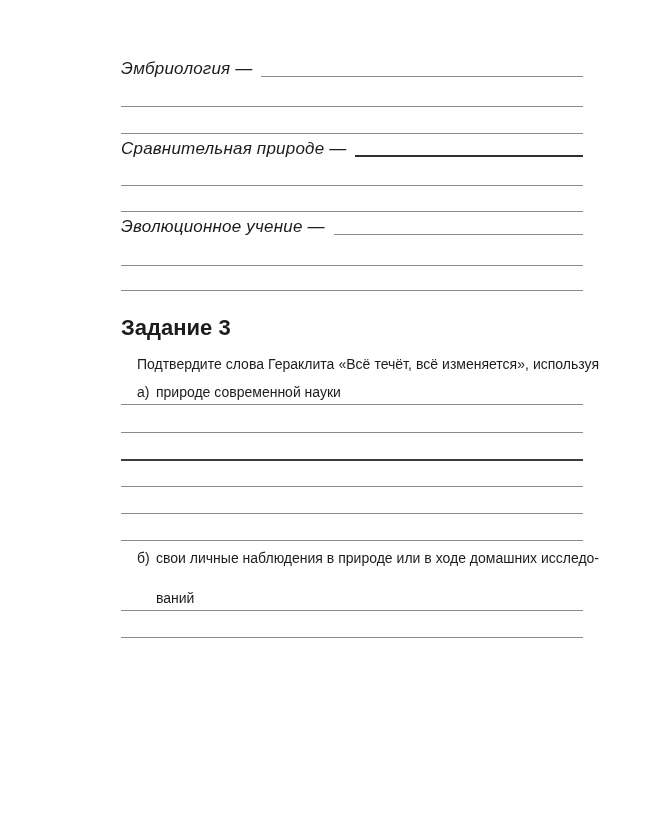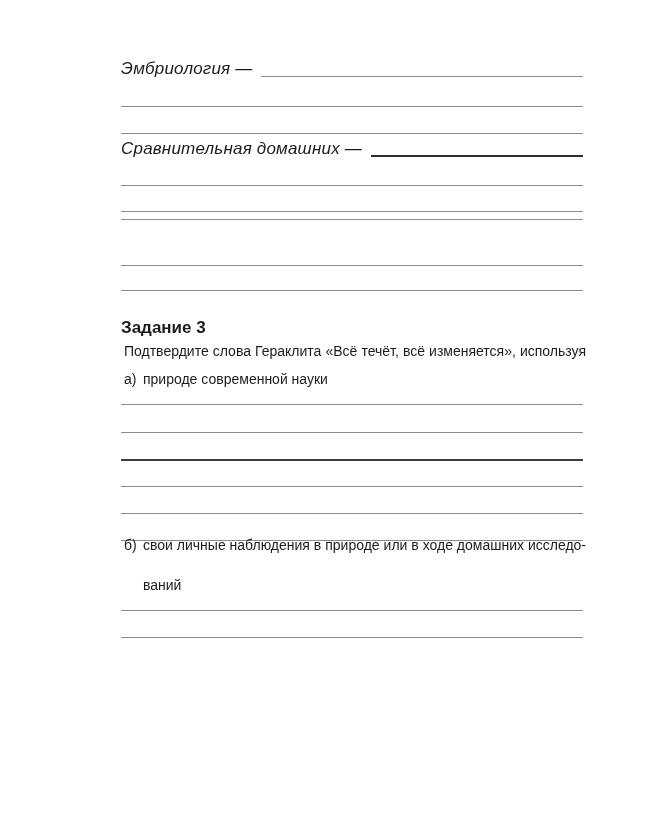--- a/index.html
+++ b/index.html
@@ -59,29 +59,29 @@
   }
   .rule.dark {
     height: 2px;
     background: var(--rule-dark);
   }
   .heading {
     position: absolute;
     left: 121px;
     width: 462px;
     margin: 0;
-    font-size: 17px;
+    font-size: 22px;
     font-weight: bold;
     line-height: 22px;
   }
   .bodytext {
     position: absolute;
     left: 121px;
     width: 462px;
-    margin: 3px;
+    margin: 16px;
     font-size: 14px;
     line-height: 20px;
   }
   .justify-full {
     text-align: justify;
     text-align-last: justify;
   }
   .marker {
     display: inline-block;
     width: 19px;
@@ -104,27 +104,28 @@
 <div class="page">
 
   <div class="term-row" style="top:58px">
     <span class="term-label">Эмбриология —</span>
     <span class="term-fill"></span>
   </div>
   <div class="rule" style="top:106px"></div>
   <div class="rule" style="top:133px"></div>
 
   <div class="term-row" style="top:138px">
-    <span class="term-label">Сравнительная домашних —</span>
+    <span class="term-label">Сравнительная природе —</span>
     <span class="term-fill dark"></span>
   </div>
   <div class="rule" style="top:185px"></div>
   <div class="rule" style="top:211px"></div>
 
   <div class="term-row" style="top:216px">
+    <span class="term-label">Эволюционное учение —</span>
     <span class="term-fill"></span>
   </div>
   <div class="rule" style="top:265px"></div>
   <div class="rule" style="top:290px"></div>
 
   <h2 class="heading" style="top:317px">Задание 3</h2>
   <p class="bodytext justify-full" style="top:338px">Подтвердите слова Гераклита «Всё течёт, всё изменяется», используя</p>
 
   <div class="bodytext" style="top:366px">
     <span class="marker">а)</span><span>природе современной науки</span>

